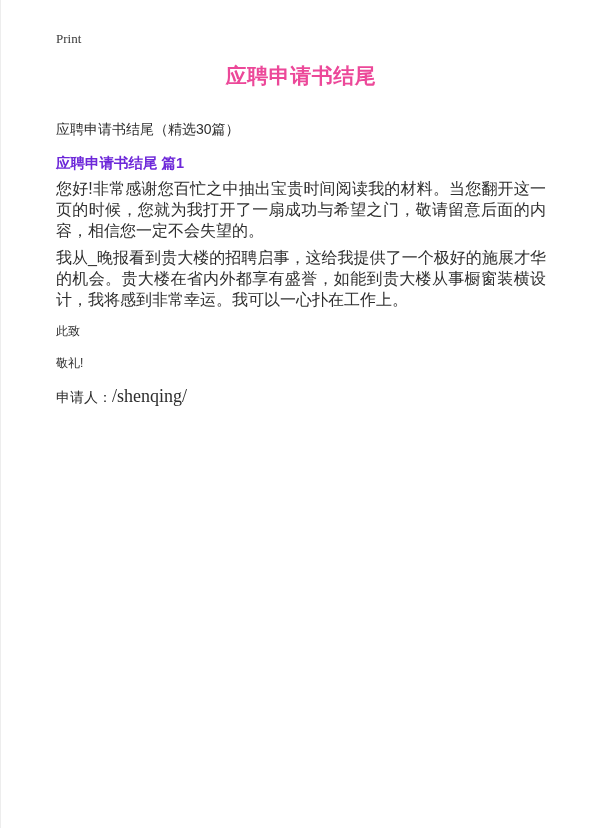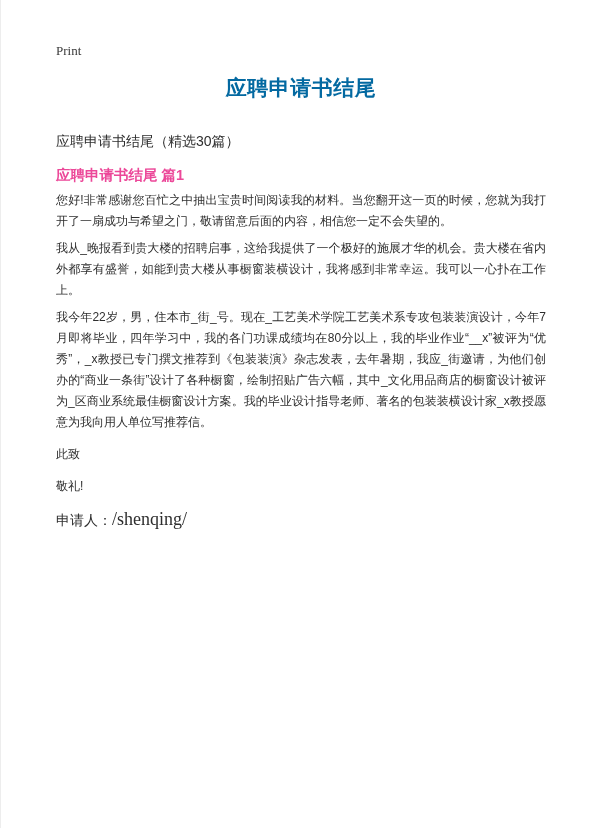--- a/index.html
+++ b/index.html
@@ -13,58 +13,58 @@
     overflow: hidden;
     font-family: "Liberation Sans", sans-serif;
     color: #2e2e2e;
     border-left: 1px solid #ededed;
     box-sizing: border-box;
   }
   .page {
     box-sizing: border-box;
     width: 600px;
     height: 828px;
-    padding: 44px 55px 0 55px;
+    padding: 32px 55px 0 55px;
   }
   .print-link {
     font-family: "Liberation Serif", serif;
     font-size: 13px;
     color: #3a3a3a;
     line-height: 14px;
   }
   .doc-title {
     margin: 18px 0 0 0;
     text-align: center;
     font-size: 21px;
     line-height: 23px;
     font-weight: 700;
-    color: #0369a1;
+    color: #ec4899;
     letter-spacing: 0.5px;
   }
   .doc-subtitle {
     margin-top: 33px;
     font-size: 14px;
     line-height: 18px;
     color: #2e2e2e;
   }
   .section-heading {
     margin: 16px 0 0 0;
     font-size: 14.5px;
     line-height: 18px;
     font-weight: 700;
-    color: #ec4899;
+    color: #6d28d9;
   }
   .salutation {
     margin: 14px 0 0 0;
     font-size: 14px;
     line-height: 21px;
   }
   .body-para {
     margin: 6px 0 0 0;
-    font-size: 12px;
+    font-size: 16px;
     line-height: 21px;
     text-align: justify;
     text-justify: inter-ideograph;
     color: #2e2e2e;
   }
   .closing-line {
     margin: 11px 0 0 0;
     font-size: 12px;
     line-height: 21px;
   }
@@ -89,21 +89,20 @@
 
   <div class="doc-subtitle">应聘申请书结尾（精选30篇）</div>
 
   <h2 class="section-heading">应聘申请书结尾 篇1</h2>
 
 
   <p class="body-para">您好!非常感谢您百忙之中抽出宝贵时间阅读我的材料。当您翻开这一页的时候，您就为我打开了一扇成功与希望之门，敬请留意后面的内容，相信您一定不会失望的。</p>
 
   <p class="body-para">我从_晚报看到贵大楼的招聘启事，这给我提供了一个极好的施展才华的机会。贵大楼在省内外都享有盛誉，如能到贵大楼从事橱窗装横设计，我将感到非常幸运。我可以一心扑在工作上。</p>
 
-  <p class="body-para">我今年22岁，男，住本市_街_号。现在_工艺美术学院工艺美术系专攻包装装演设计，今年7月即将毕业，四年学习中，我的各门功课成绩均在80分以上，我的毕业作业“__x”被评为“优秀”，_x教授已专门撰文推荐到《包装装演》杂志发表，去年暑期，我应_街邀请，为他们创办的“商业一条街”设计了各种橱窗，绘制招贴广告六幅，其中_文化用品商店的橱窗设计被评为_区商业系统最佳橱窗设计方案。我的毕业设计指导老师、著名的包装装横设计家_x教授愿意为我向用人单位写推荐信。</p>
 
 
 
 
   <p class="closing-line">此致</p>
 
   <p class="closing-line">敬礼!</p>
 
   <p class="applicant-line">
     <span>申请人：</span><span class="applicant-sig">/shenqing/</span>

